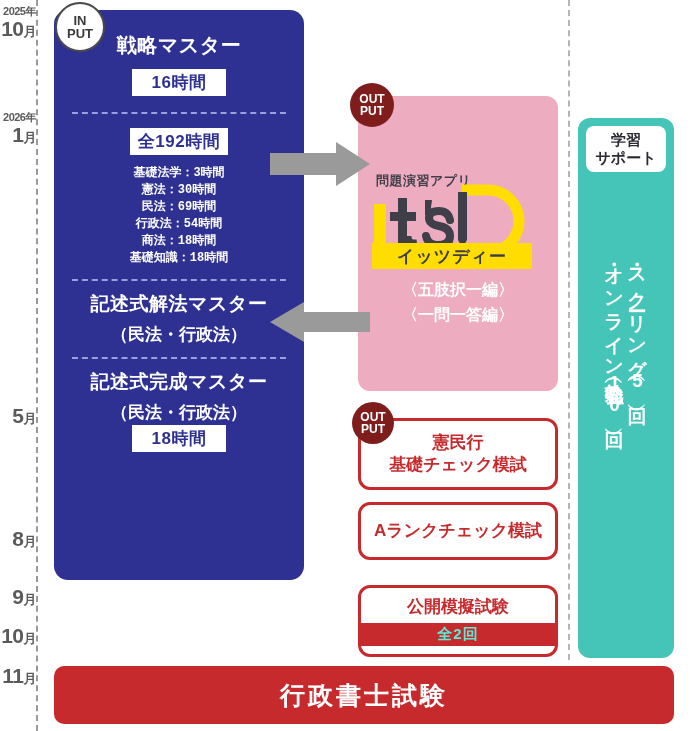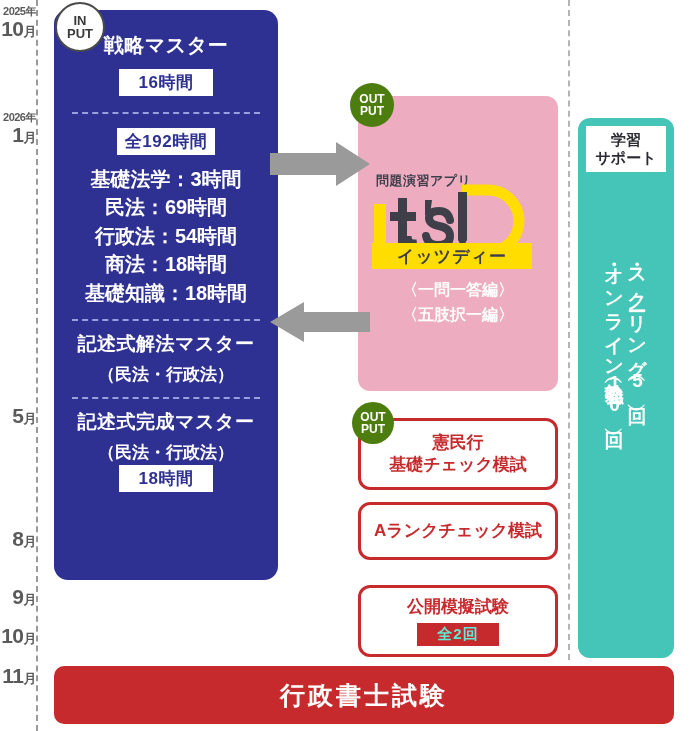--- a/index.html
+++ b/index.html
@@ -37,28 +37,28 @@
     display:flex;align-items:center;justify-content:center;
     text-align:center;font-weight:bold;line-height:1.02;
     z-index:40;
   }
   .badge-in{
     width:46px;height:46px;left:55px;top:2px;
     background:#ffffff;border:2px solid #4a4a4a;color:#3a3a3a;
     font-size:13px;
   }
   .badge-out{
-    background:#4d7c0f;color:#ffffff;font-size:12px;
+    background:#7f1d1d;color:#ffffff;font-size:12px;
   }
   .badge-out.b1{width:44px;height:44px;left:350px;top:83px;}
   .badge-out.b2{width:42px;height:42px;left:352px;top:402px;}
 
   
   .navy{
-    position:absolute;left:54px;top:10px;width:224px;height:570px;
+    position:absolute;left:54px;top:10px;width:250px;height:570px;
     background:#2e3192;border-radius:14px;
     box-sizing:border-box;padding:10px 12px;
     color:#ffffff;text-align:center;
   }
   .navy .m-title{
     font-size:20px;font-weight:bold;letter-spacing:0.5px;
     margin:12px 0 8px;
   }
   .navy .m-title.two{font-size:19px;line-height:1.2;}
   .navy .sub{font-size:17px;font-weight:bold;line-height:1.25;}
@@ -66,21 +66,21 @@
     display:inline-block;background:#ffffff;color:#2e3192;
     font-weight:bold;font-size:17px;
     padding:2px 20px;margin:2px 0 4px;letter-spacing:0.5px;
   }
   .hours-chip.wide{padding:2px 8px;}
   .navy .sep{
     border-top:2px dashed #9aa0dd;margin:12px 6px;height:0;
   }
   .subject-list{margin:6px 0 2px;}
   .subject-list div{
-    font-size:20px;font-weight:bold;line-height:1.42;letter-spacing:0px;
+    font-size:12px;font-weight:bold;line-height:1.42;letter-spacing:0px;font-family:Liberation Mono, monospace;
   }
 
   
   .arrow{position:absolute;z-index:30;}
   .arrow svg{display:block;}
 
   
   .pink{
     position:absolute;left:358px;top:96px;width:200px;height:295px;
     background:#eeacc0;border-radius:12px;
@@ -101,40 +101,40 @@
   .pink-modes{
     position:absolute;left:0;top:182px;width:200px;text-align:center;
     color:#ffffff;font-weight:bold;font-size:16px;line-height:1.55;
   }
 
   
   .redbox{
     position:absolute;left:358px;
     background:#ffffff;border:3px solid #c62a2d;border-radius:12px;
     box-sizing:border-box;
-    display:flex;flex-direction:column;align-items:center;justify-content:center;
+    display:flex;flex-direction:column;justify-content:center;
     color:#c62a2d;font-weight:bold;text-align:center;
   }
   .redbox .t{font-size:17px;line-height:1.3;}
   .redchip{
     background:#c62a2d;color:#5eead4;font-size:15px;font-weight:bold;
     padding:2px 20px;margin-top:5px;letter-spacing:1px;
   }
   .rb1{top:418px;width:200px;height:72px;}
   .rb2{top:502px;width:200px;height:58px;}
   .rb3{top:585px;width:200px;height:72px;}
 
   
   .teal{
     position:absolute;left:578px;top:118px;width:96px;height:540px;
     background:#45c4b8;border-radius:12px;
   }
   .teal-head{
     position:absolute;left:8px;top:8px;width:80px;height:46px;
-    background:#ffffff;border-radius:0;
+    background:#ffffff;border-radius:8px;
     display:flex;align-items:center;justify-content:center;
     color:#2b2b33;font-weight:bold;font-size:15px;line-height:1.18;
     text-align:center;
   }
   .vtext-wrap{
     position:absolute;left:0;top:136px;width:96px;height:340px;
     display:flex;flex-direction:row-reverse;justify-content:center;gap:4px;
   }
   .vtext{
     writing-mode:vertical-rl;text-orientation:upright;
@@ -194,20 +194,21 @@
   <div class="navy">
 
     <div class="m-title">戦略マスター</div>
     <div><span class="hours-chip">16時間</span></div>
 
     <div class="sep"></div>
 
     <div><span class="hours-chip wide">全192時間</span></div>
     <div class="subject-list" id="subject-list">
         <div>基礎法学：3時間</div>
+        <div>憲法：30時間</div>
         <div>民法：69時間</div>
         <div>行政法：54時間</div>
         <div>商法：18時間</div>
         <div>基礎知識：18時間</div>
       </div>
 
     <div class="sep"></div>
 
     <div class="m-title two">記述式解法マスター</div>
     <div class="sub">（民法・行政法）</div>
@@ -257,22 +258,22 @@
 
         <path d="M80 36 q-2 -9 -11 -9 q-10 0 -10 7 q0 6 10 8 q11 2 11 10 q0 9 -12 9 q-10 0 -12 -9" fill="none" stroke="#3f3f4a" stroke-width="8" stroke-linecap="round"></path>
       </svg>
     </div>
 
     <div class="chip-yellow">
       <span>イッツディー</span>
     </div>
 
     <div class="pink-modes">
+      <div>〈五肢択一編〉</div>
       <div>〈一問一答編〉</div>
-      <div>〈五肢択一編〉</div>
     </div>
   </div>
 
   <div class="badge badge-out b2">
     <div>
       <div>OUT</div>
       <div>PUT</div>
     </div>
   </div>
 

